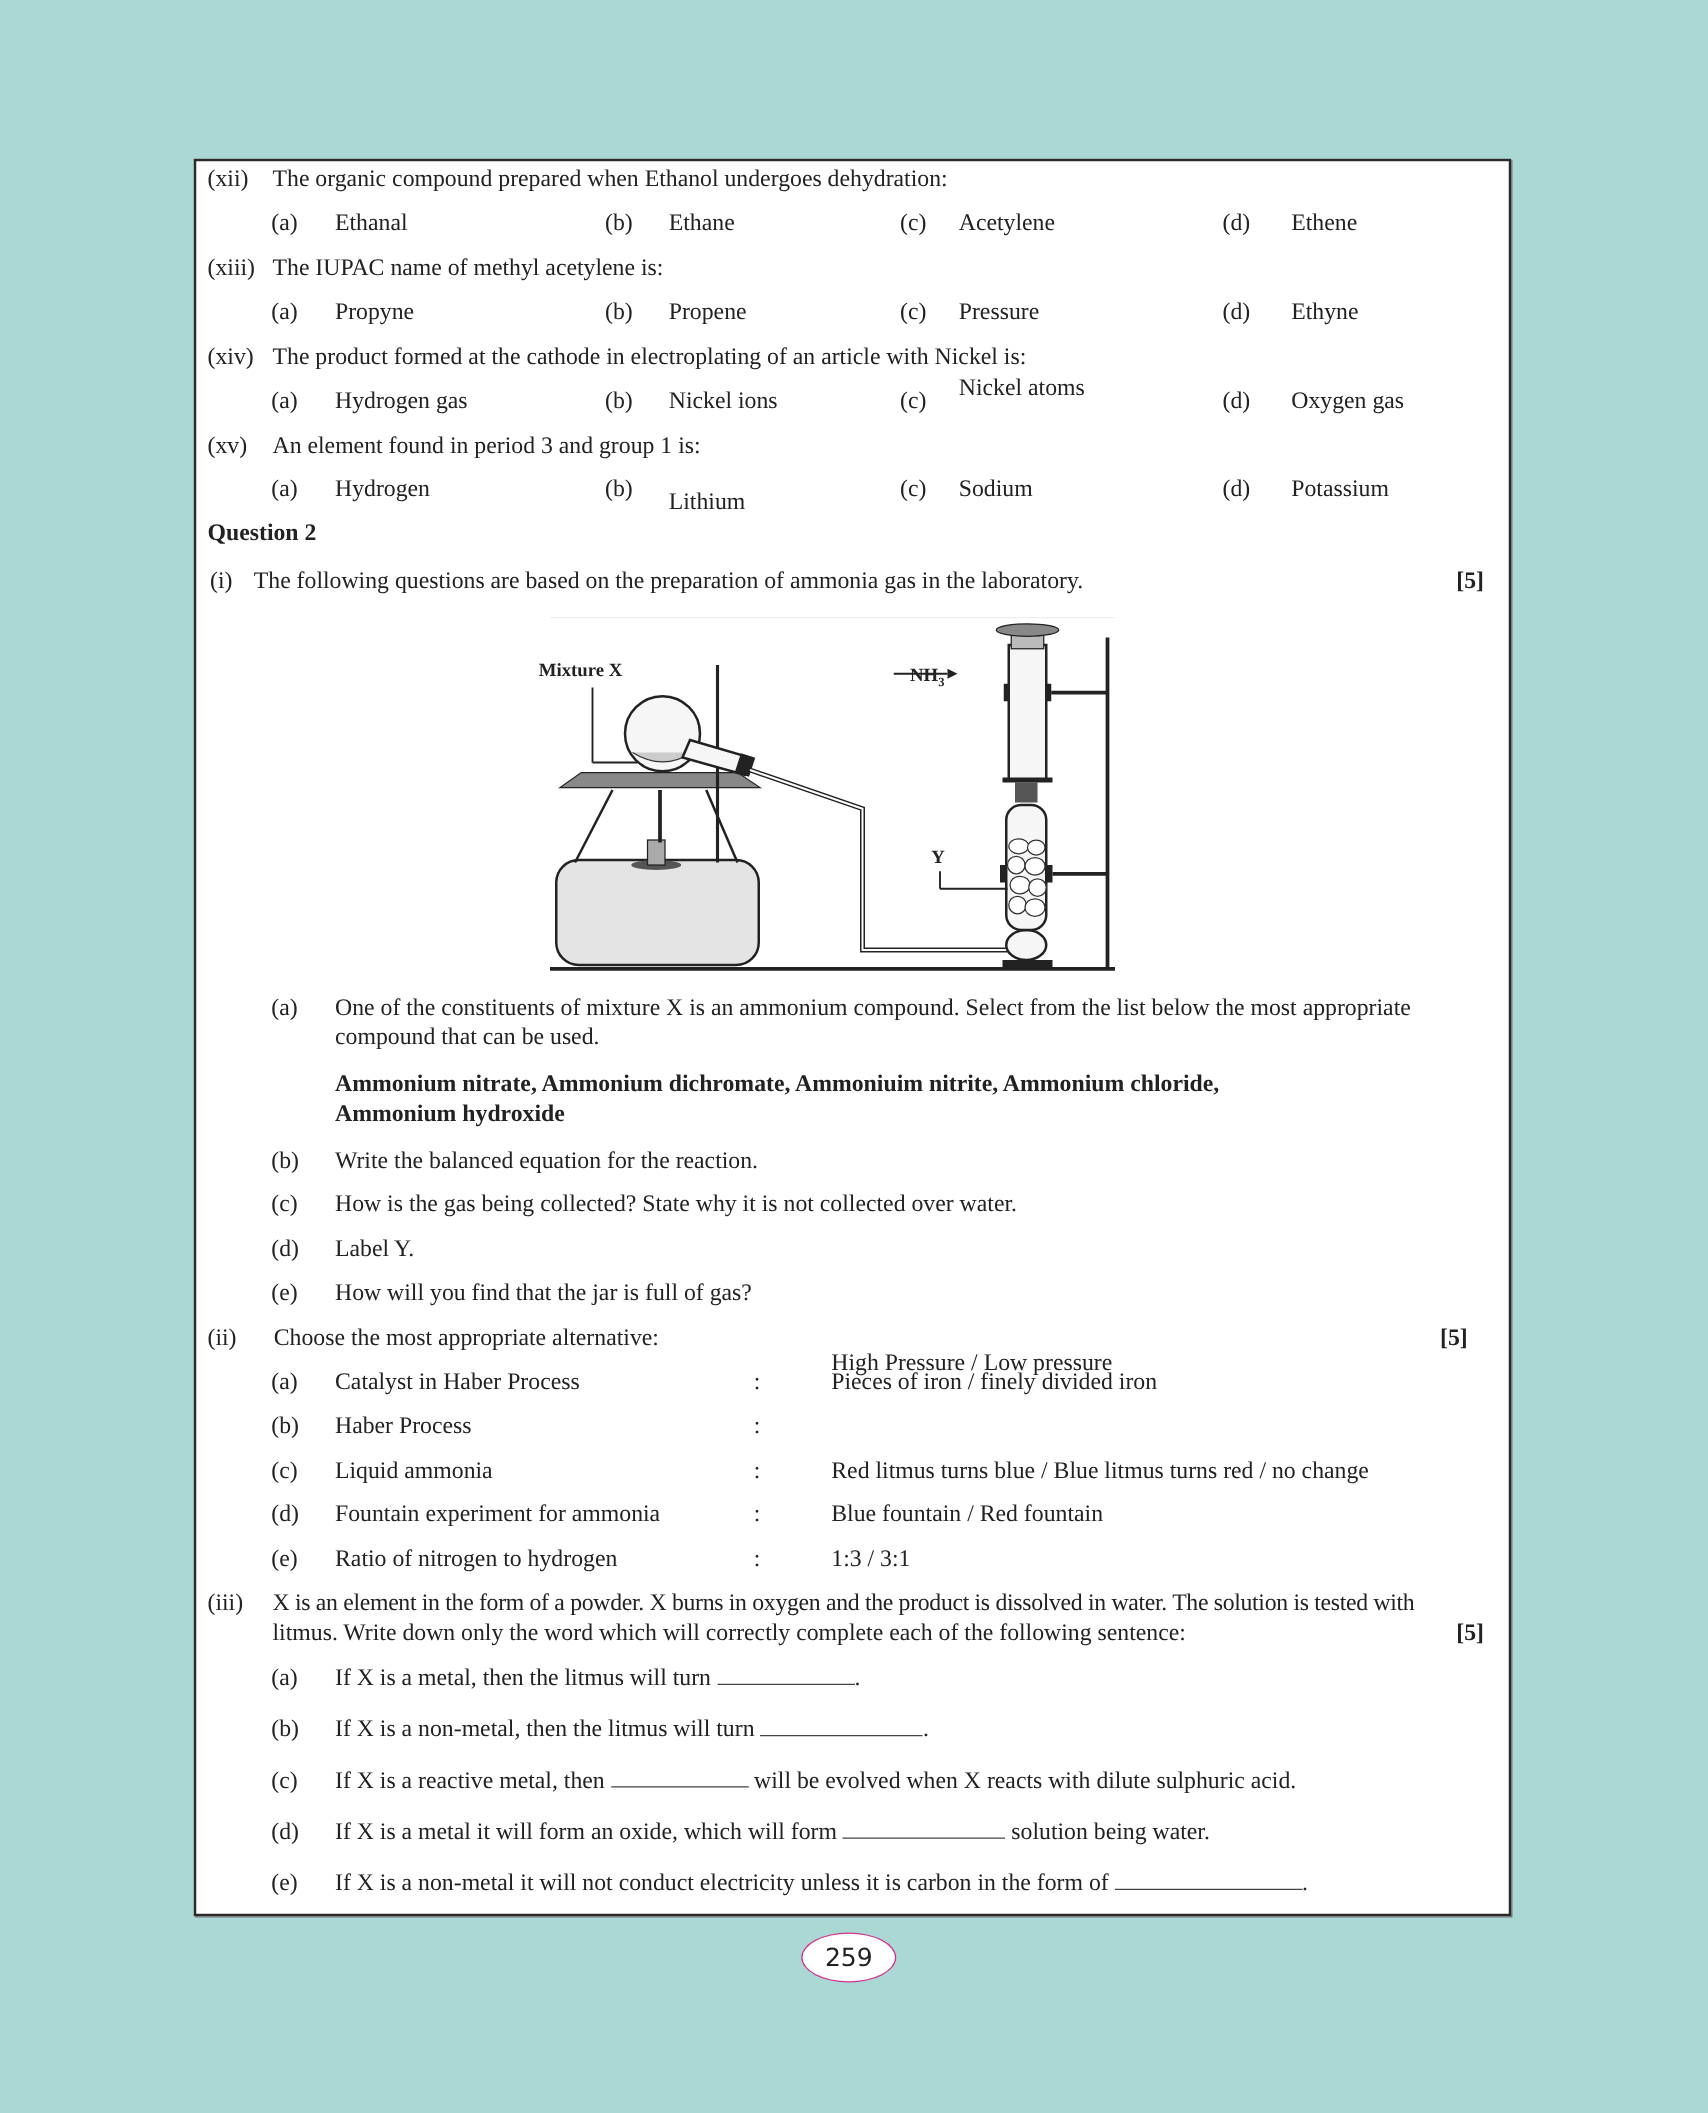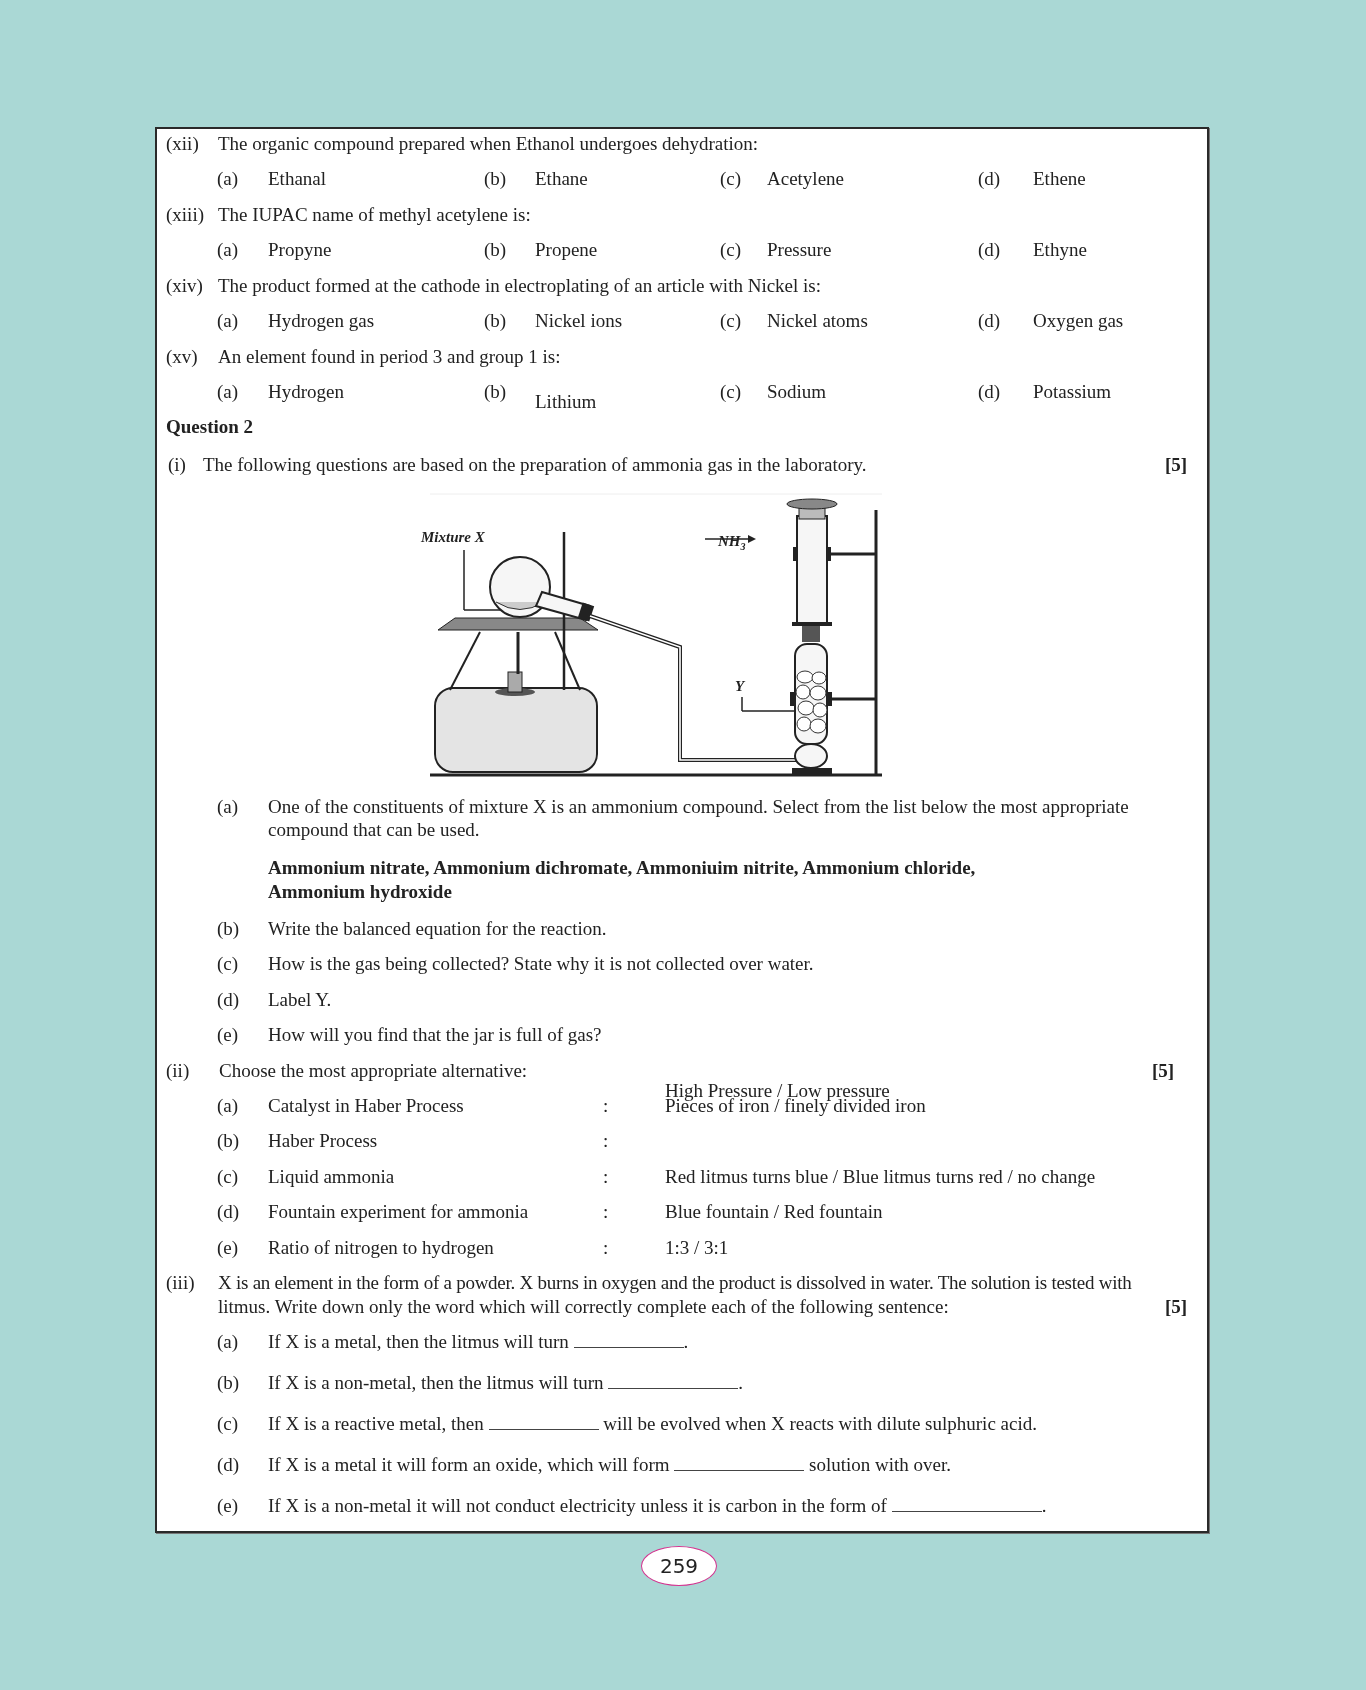--- a/index.html
+++ b/index.html
@@ -24,21 +24,21 @@
   .blank { display: inline-block; border-bottom: 1px solid #444; height: 16px; vertical-align: baseline; }
   .pagebadge {
     position: absolute; left: 641px; top: 1546px;
     width: 74px; height: 38px;
     border: 1.5px solid #d4338f;
     border-radius: 50%;
     background: #fff;
     font-family: "DejaVu Sans", sans-serif;
     font-size: 20px; line-height: 38px; text-align: center; color: #222;
   }
-  .diagram { position: absolute; left: 430px; top: 492px; width: 452px; height: 285px; font-style: italic; }
+  .diagram { position: absolute; left: 440px; top: 492px; width: 452px; height: 285px; }
 </style>
 </head>
 <body>
 
 <div class="frame"></div>
 
 <div>
   <span class="abs" style="left:166px;top:133px">(xii)</span>
   <span class="abs" style="left:218px;top:133px">The organic compound prepared when Ethanol undergoes dehydration:</span>
   <span class="abs" style="left:217px;top:168px">(a)</span>
@@ -65,21 +65,21 @@
 </div>
 
 <div>
   <span class="abs" style="left:166px;top:275px">(xiv)</span>
   <span class="abs" style="left:218px;top:275px">The product formed at the cathode in electroplating of an article with Nickel is:</span>
   <span class="abs" style="left:217px;top:310px">(a)</span>
   <span class="abs" style="left:268px;top:310px">Hydrogen gas</span>
   <span class="abs" style="left:484px;top:310px">(b)</span>
   <span class="abs" style="left:535px;top:310px">Nickel ions</span>
   <span class="abs" style="left:720px;top:310px">(c)</span>
-  <span class="abs" style="left:767px;top:310px">Nickel atoms</span>
+  <span class="abs" style="left:767px;top:300px">Nickel atoms</span>
   <span class="abs" style="left:978px;top:310px">(d)</span>
   <span class="abs" style="left:1033px;top:310px">Oxygen gas</span>
 </div>
 
 <div>
   <span class="abs" style="left:166px;top:346px">(xv)</span>
   <span class="abs" style="left:218px;top:346px">An element found in period 3 and group 1 is:</span>
   <span class="abs" style="left:217px;top:381px">(a)</span>
   <span class="abs" style="left:268px;top:381px">Hydrogen</span>
   <span class="abs" style="left:484px;top:381px">(b)</span>
@@ -223,20 +223,20 @@
   <span class="blank" style="width:130px"></span><span>.</span>
 </div>
 <div class="abs" style="left:217px;top:1413px">
   <span style="display:inline-block;width:51px">(c)</span><span>If X is a reactive metal, then</span>
   <span class="blank" style="width:110px"></span>
   <span>will be evolved when X reacts with dilute sulphuric acid.</span>
 </div>
 <div class="abs" style="left:217px;top:1454px">
   <span style="display:inline-block;width:51px">(d)</span><span>If X is a metal it will form an oxide, which will form</span>
   <span class="blank" style="width:130px"></span>
-  <span>solution with over.</span>
+  <span>solution being water.</span>
 </div>
 <div class="abs" style="left:217px;top:1495px">
   <span style="display:inline-block;width:51px">(e)</span><span>If X is a non-metal it will not conduct electricity unless it is carbon in the form of</span>
   <span class="blank" style="width:150px"></span><span>.</span>
 </div>
 
 <div class="pagebadge">259</div>
 
 </body></html>

